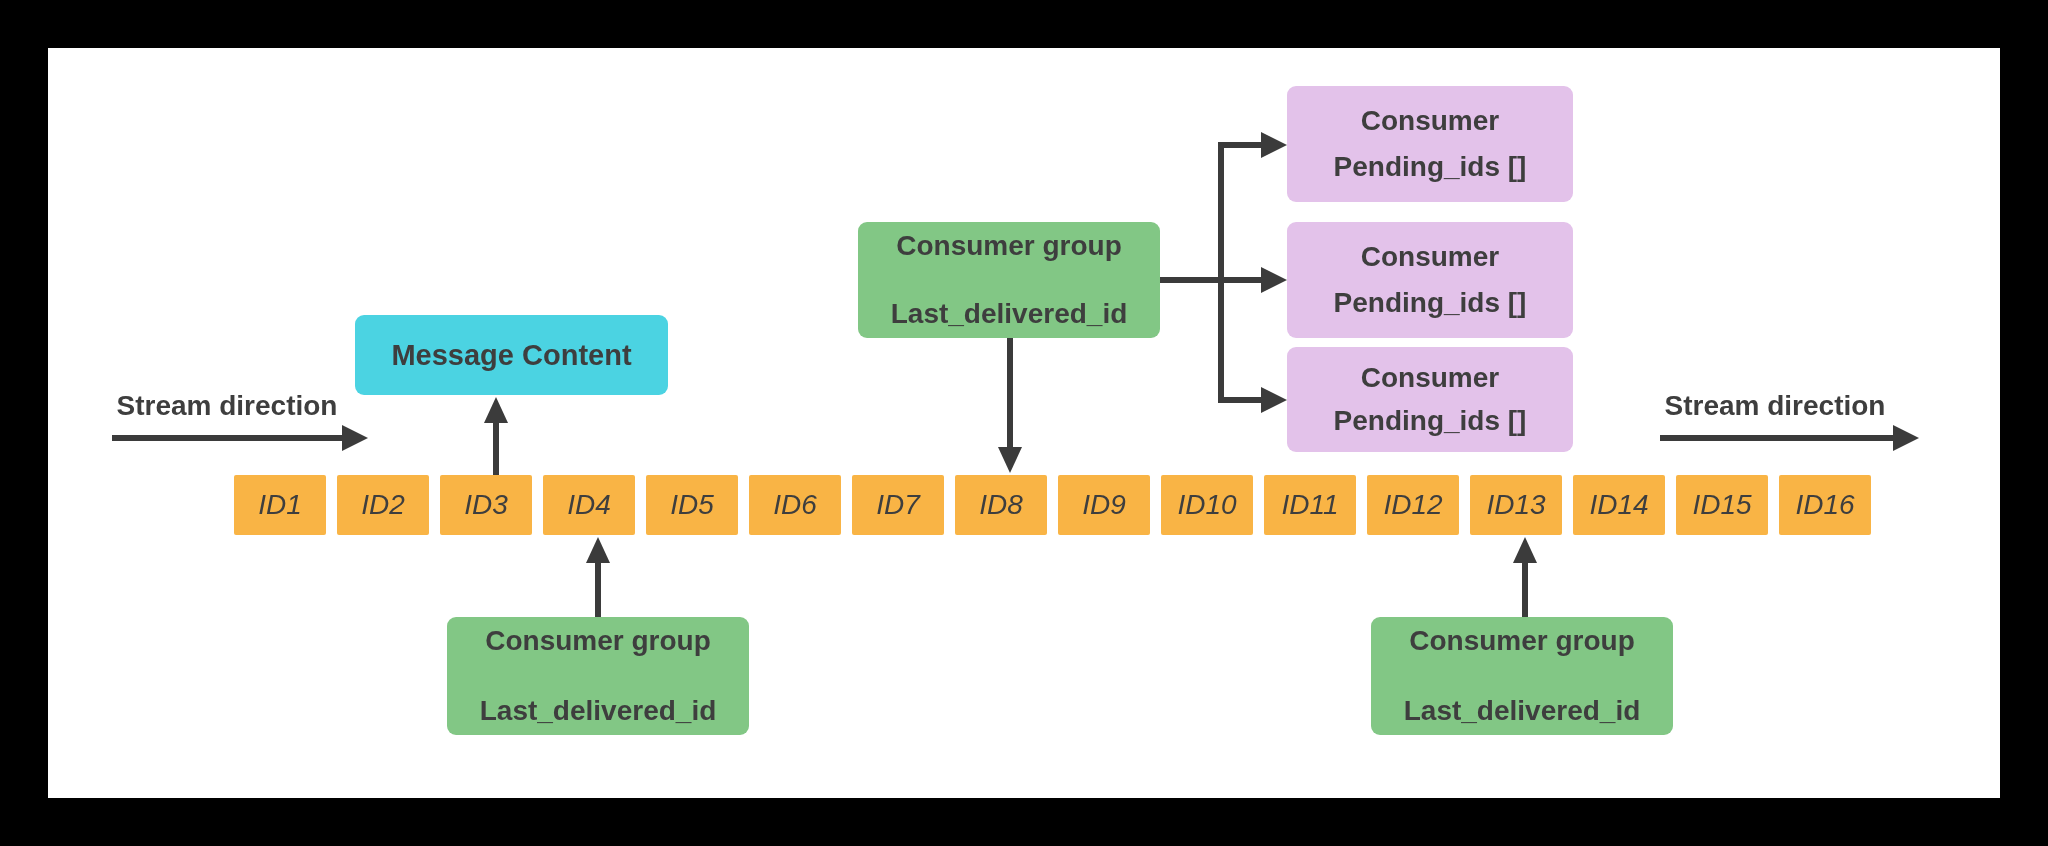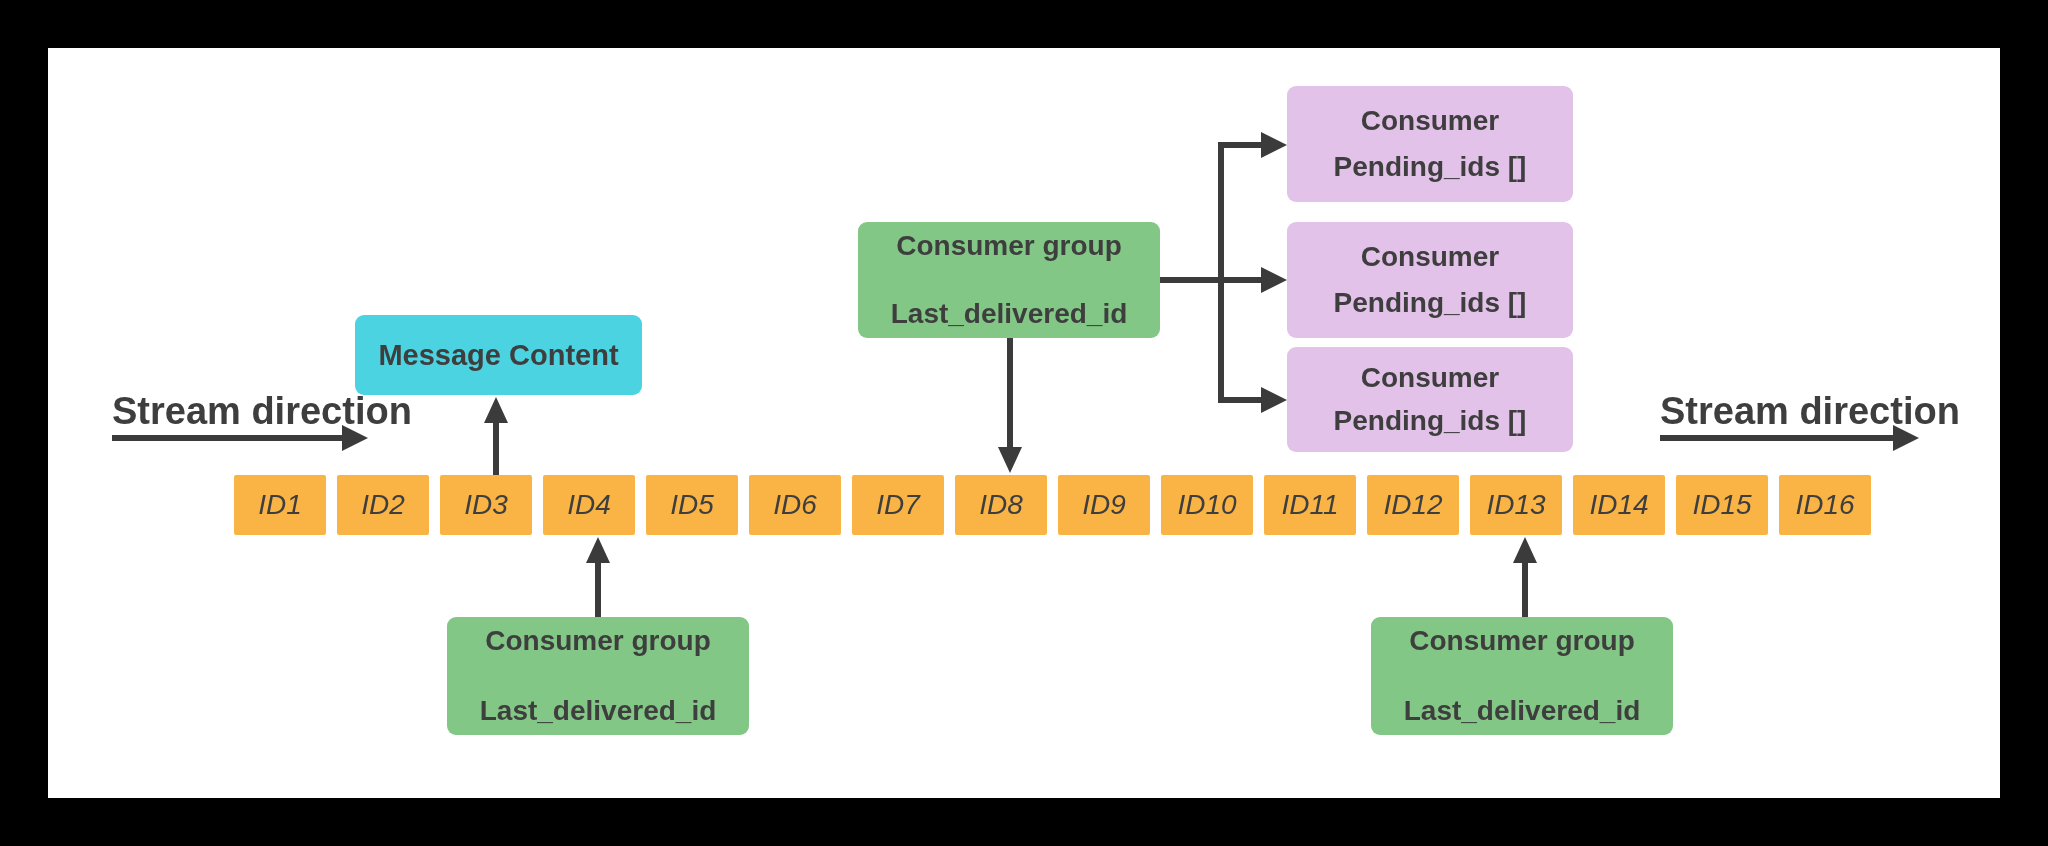--- a/index.html
+++ b/index.html
@@ -8,21 +8,21 @@
   }
   *{margin:0;padding:0;box-sizing:border-box;}
   body{
     width:2048px;height:846px;background:var(--background);
     font-family:"Liberation Sans", sans-serif;overflow:hidden;
   }
   .stage{position:relative;width:2048px;height:846px;}
   .canvas{position:absolute;left:48px;top:48px;width:1952px;height:750px;background:var(--canvas);}
   .stream-label{
     position:absolute;width:230px;text-align:center;
-    font-size:38px;font-weight:bold;color:var(--text);white-space:nowrap;
+    font-size:28px;font-weight:bold;color:var(--text);white-space:nowrap;
   }
   .shaft{position:absolute;background:var(--line);}
   .head{position:absolute;width:0;height:0;}
   .head.right{border-top:13px solid transparent;border-bottom:13px solid transparent;border-left:26px solid var(--line);}
   .head.up{border-left:12px solid transparent;border-right:12px solid transparent;border-bottom:26px solid var(--line);}
   .head.down{border-left:12px solid transparent;border-right:12px solid transparent;border-top:26px solid var(--line);}
   .id-row{
     position:absolute;left:186px;top:427px;display:flex;gap:11px;font-style:italic;
   }
   .entry-box{
@@ -31,21 +31,21 @@
     font-size:28px;color:var(--text);
   }
   .two-line-box{
     position:absolute;border-radius:9px;display:flex;flex-direction:column;
     justify-content:space-evenly;align-items:center;padding:4px 16px;
     font-size:28px;font-weight:bold;color:var(--text);white-space:nowrap;
   }
   .group-box{background:var(--group);gap:33px;}
   .consumer-box{background:var(--consumer);}
   .message-box{
-    position:absolute;left:307px;top:267px;width:287px;height:80px;
+    position:absolute;left:307px;top:267px;width:313px;height:80px;
     background:var(--message);border-radius:9px;
     display:flex;align-items:center;justify-content:center;
     font-size:29px;font-weight:bold;color:var(--text);white-space:nowrap;
   }
 </style>
 </head>
 <body>
 
 <div class="stage">
   <div class="canvas">

